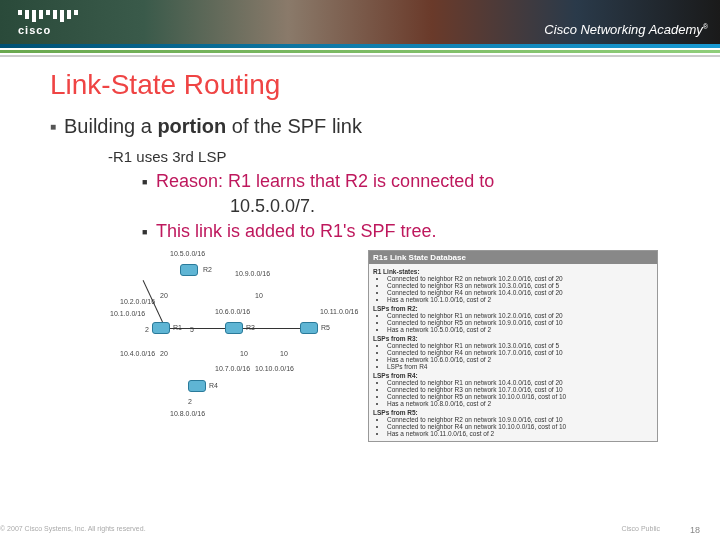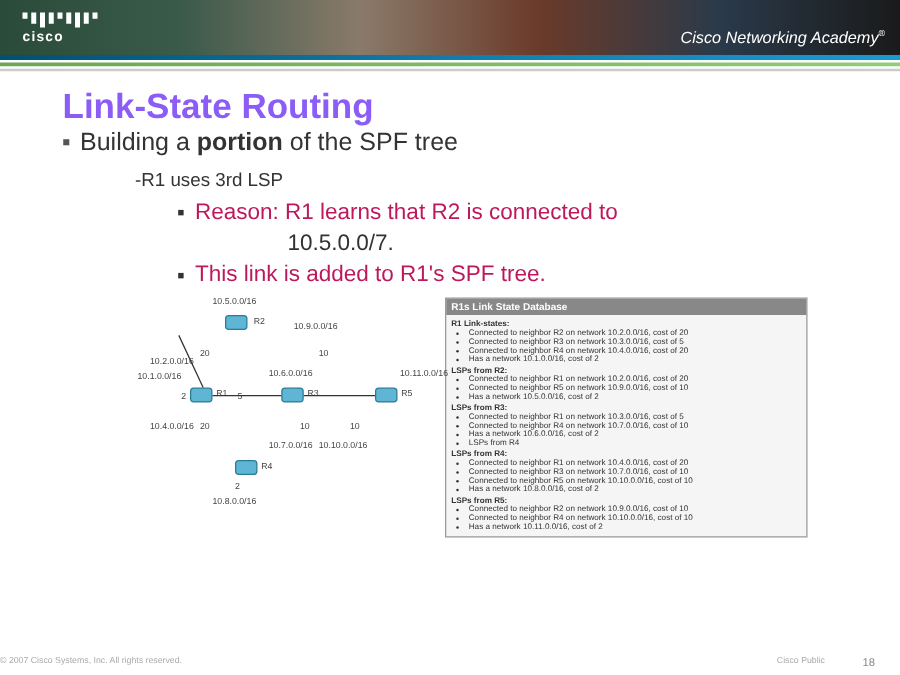--- a/index.html
+++ b/index.html
@@ -8,28 +8,28 @@
 .logo{position:absolute;left:18px;top:10px;color:#fff;font-weight:bold}
 .logo-bars{display:flex;gap:2px}
 .logo-bars span{display:inline-block;width:4px;background:#fff;margin-right:1px}
 .logo-text{font-size:11px;letter-spacing:1px;margin-top:2px}
 .academy{position:absolute;right:12px;top:22px;color:#fff;font-size:13px;font-style:italic}
 .academy sup{font-size:7px}
 .stripe{height:4px;background:linear-gradient(90deg,#005073 0%,#107dac 50%,#189ad3 100%);margin-bottom:2px}
 .stripe2{height:3px;background:linear-gradient(90deg,#6aa84f 0%,#8fce7a 100%);margin-bottom:2px}
 .stripe3{height:2px;background:#ccc}
 .content{padding:12px 50px 0 50px}
-h1{font-size:28px;font-weight:bold;color:#8b5cf6;margin-bottom:2px}
+h1{font-size:28px;font-weight:normal;color:#ef4444;margin-bottom:14px}
 .main-bullet{font-size:20px;color:#333;margin-bottom:10px;padding-left:14px;position:relative}
 .main-bullet::before{content:"■";color:#555;font-size:10px;position:absolute;left:0;top:6px}
 .sub1{font-size:15px;color:#333;margin-left:58px;margin-bottom:6px}
 .sub2{font-size:18px;color:#be185d;margin-left:92px;margin-bottom:4px;padding-left:14px;position:relative}
 .sub2::before{content:"■";color:#333;font-size:9px;position:absolute;left:0;top:6px}
 .sub2-cont{font-size:18px;color:#333;margin-left:180px;margin-bottom:4px}
-.diagram-row{display:flex;margin-top:8px;margin-left:60px;gap:6px}
+.diagram-row{display:flex;margin-top:8px;margin-left:60px;gap:18px}
 .topo{width:240px;height:175px;position:relative;font-size:7px;color:#444}
 .router{width:18px;height:12px;background:#5fb5d4;border:1px solid #2a7a9a;border-radius:3px;position:absolute}
 .edge{position:absolute;background:#333;height:1px}
 .lbl{position:absolute;font-size:7px;white-space:nowrap}
 .db{width:290px;background:#f5f5f5;border:1px solid #999;font-size:6.5px;color:#333;padding:4px}
 .db-title{background:#888;color:#fff;font-weight:bold;font-size:8px;padding:2px 4px;margin:-4px -4px 4px -4px}
 .db ul{list-style:disc;margin-left:14px}
 .db .grp{font-weight:bold;margin-top:2px}
 .footer{position:absolute;bottom:8px;width:100%;text-align:left;font-size:7px;color:#aaa}
 .footer .pub{position:absolute;right:60px}
@@ -55,21 +55,21 @@
   </div>
   <div class="academy"><span>Cisco Networking Academy</span><sup>®</sup></div>
 </div>
 <div class="stripe"></div>
 <div class="stripe2"></div>
 <div class="stripe3"></div>
 
 <div class="content">
   <h1>Link-State Routing</h1>
   <div class="main-bullet">
-    <span>Building a </span><b>portion</b><span> of the SPF tree</span>
+    <span>Building a </span><b>portion</b><span> of the SPF link</span>
   </div>
   <div class="sub1">-R1 uses 3rd LSP</div>
   <div class="sub2">Reason: R1 learns that R2 is connected to</div>
   <div class="sub2-cont">10.5.0.0/7.</div>
   <div class="sub2">This link is added to R1's SPF tree.</div>
 
   <div class="diagram-row">
     <div class="topo">
       <div class="lbl" style="left:60px;top:0">10.5.0.0/16</div>
       <div class="router" style="left:70px;top:14px"></div>

